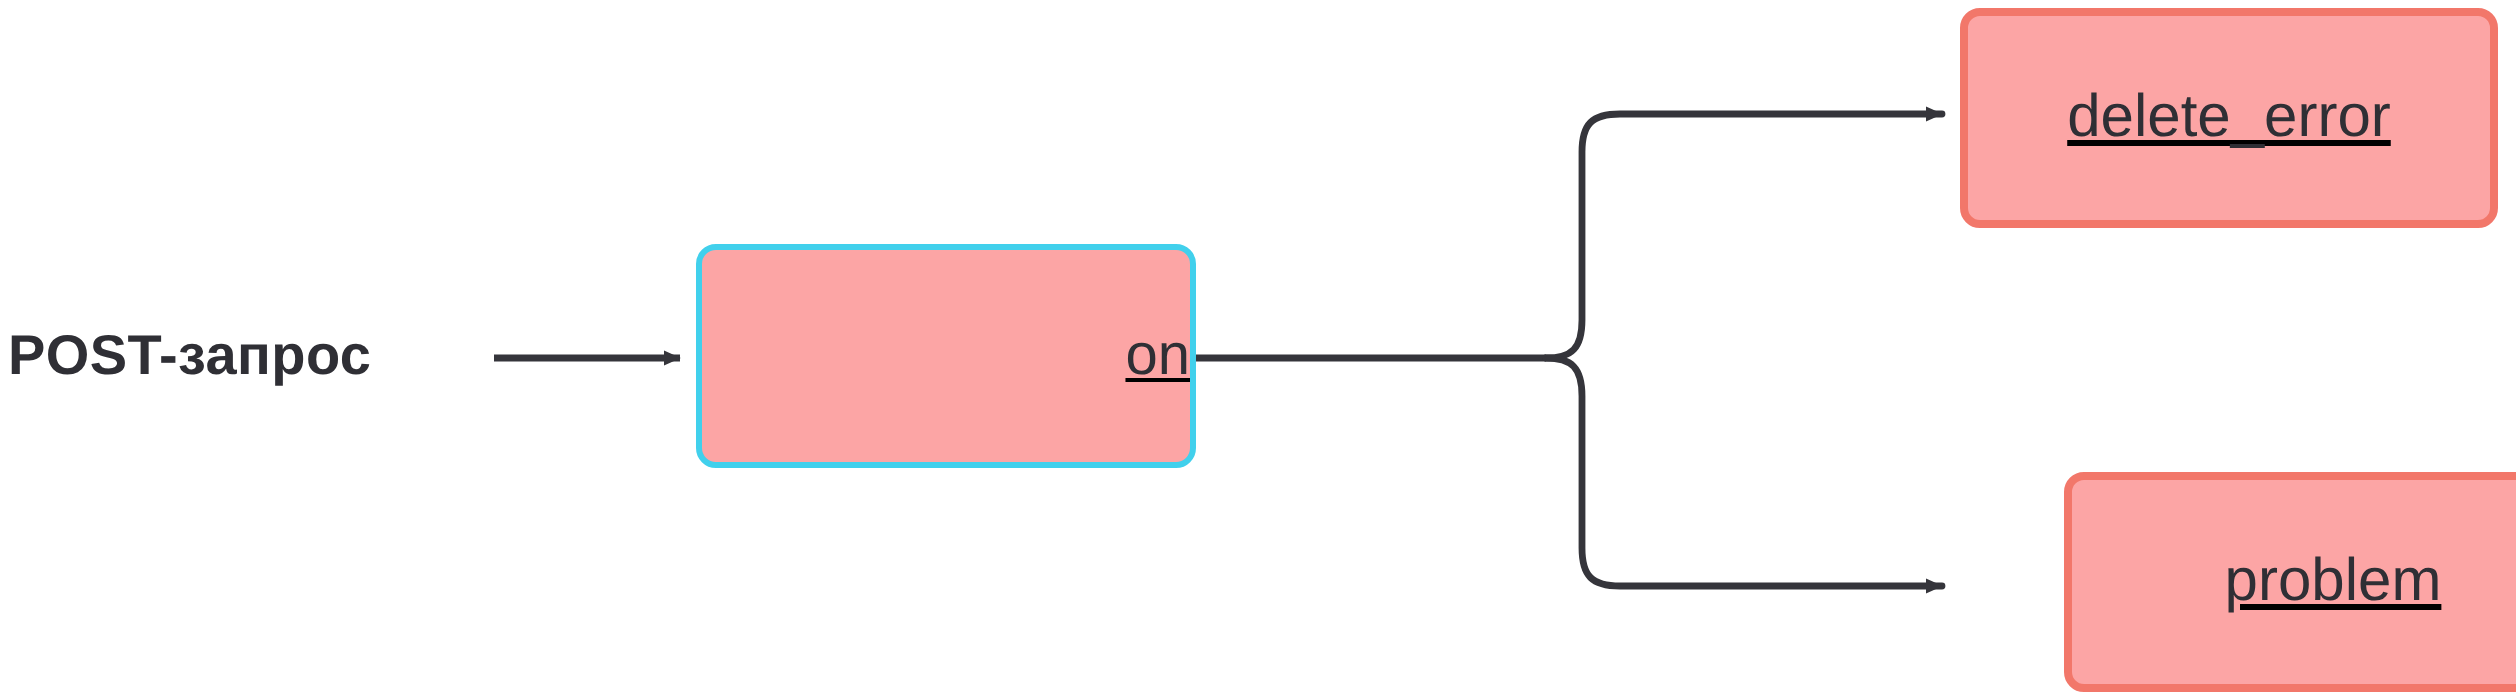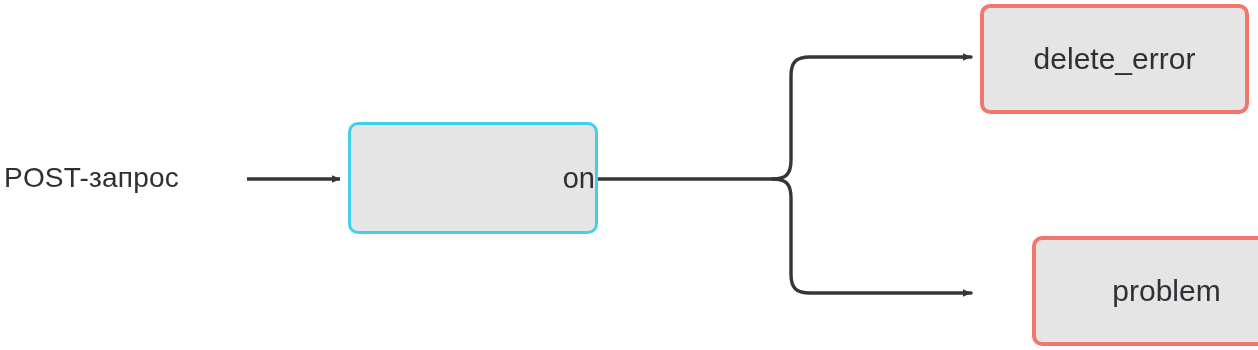--- a/index.html
+++ b/index.html
@@ -20,27 +20,28 @@
   #edge-layer {
     position: absolute;
     left: 0;
     top: 0;
     width: 1258px;
     height: 350px;
   }
   .node {
     position: absolute;
     box-sizing: border-box;
-    background: #e5e5e5;
+    background: #fca5a5;
     border-style: solid;
     border-radius: 10px;
     display: flex;
     align-items: center;
     justify-content: center;
     text-align: center;
+    text-decoration: underline;
   }
   .node-label {
     color: #2f2f35;
     line-height: 1;
     white-space: nowrap;
   }
   #node-on {
     left: 348px;
     top: 122px;
     width: 250px;
@@ -72,21 +73,21 @@
   #node-delete-error .node-label,
   #node-problem .node-label {
     font-size: 30px;
     font-weight: 400;
   }
   #source-label {
     position: absolute;
     left: 4px;
     top: 162px;
     font-size: 28px;
-    font-weight: 400;
+    font-weight: 700;
     color: #2f2f35;
     letter-spacing: 0.2px;
     white-space: nowrap;
   }
 </style>
 </head>
 <body>
 
 <div id="diagram-canvas">
 

